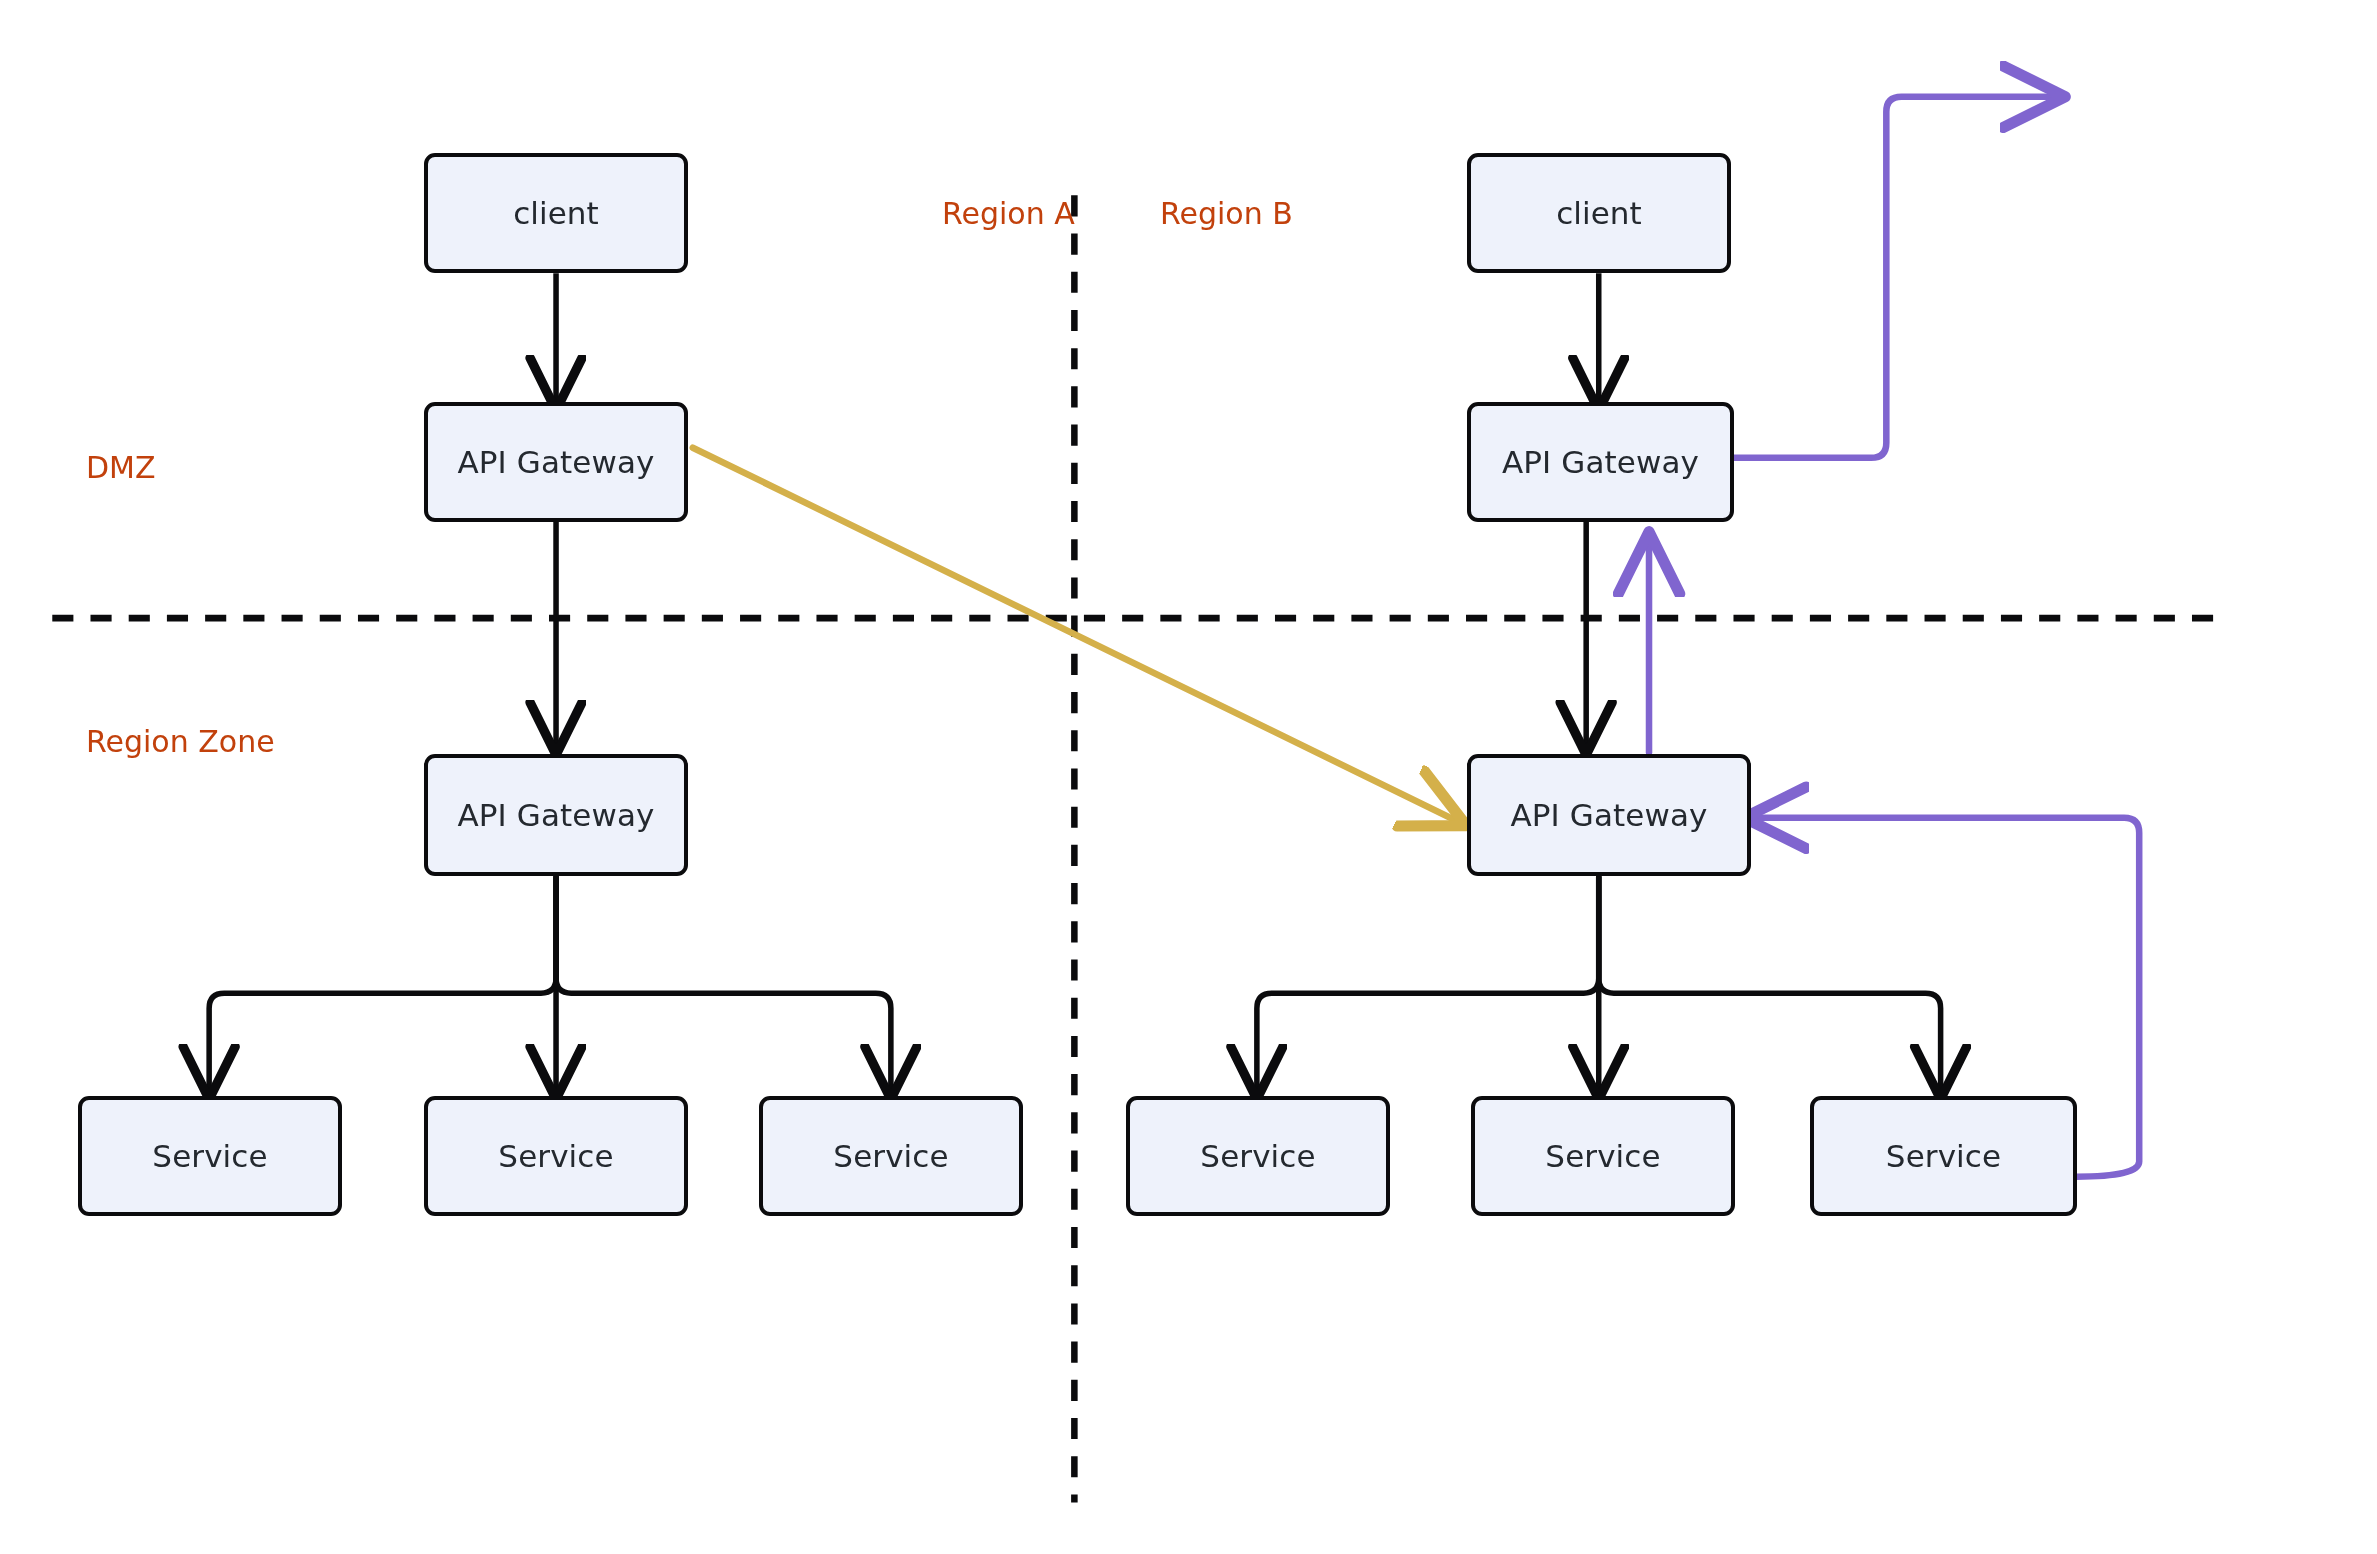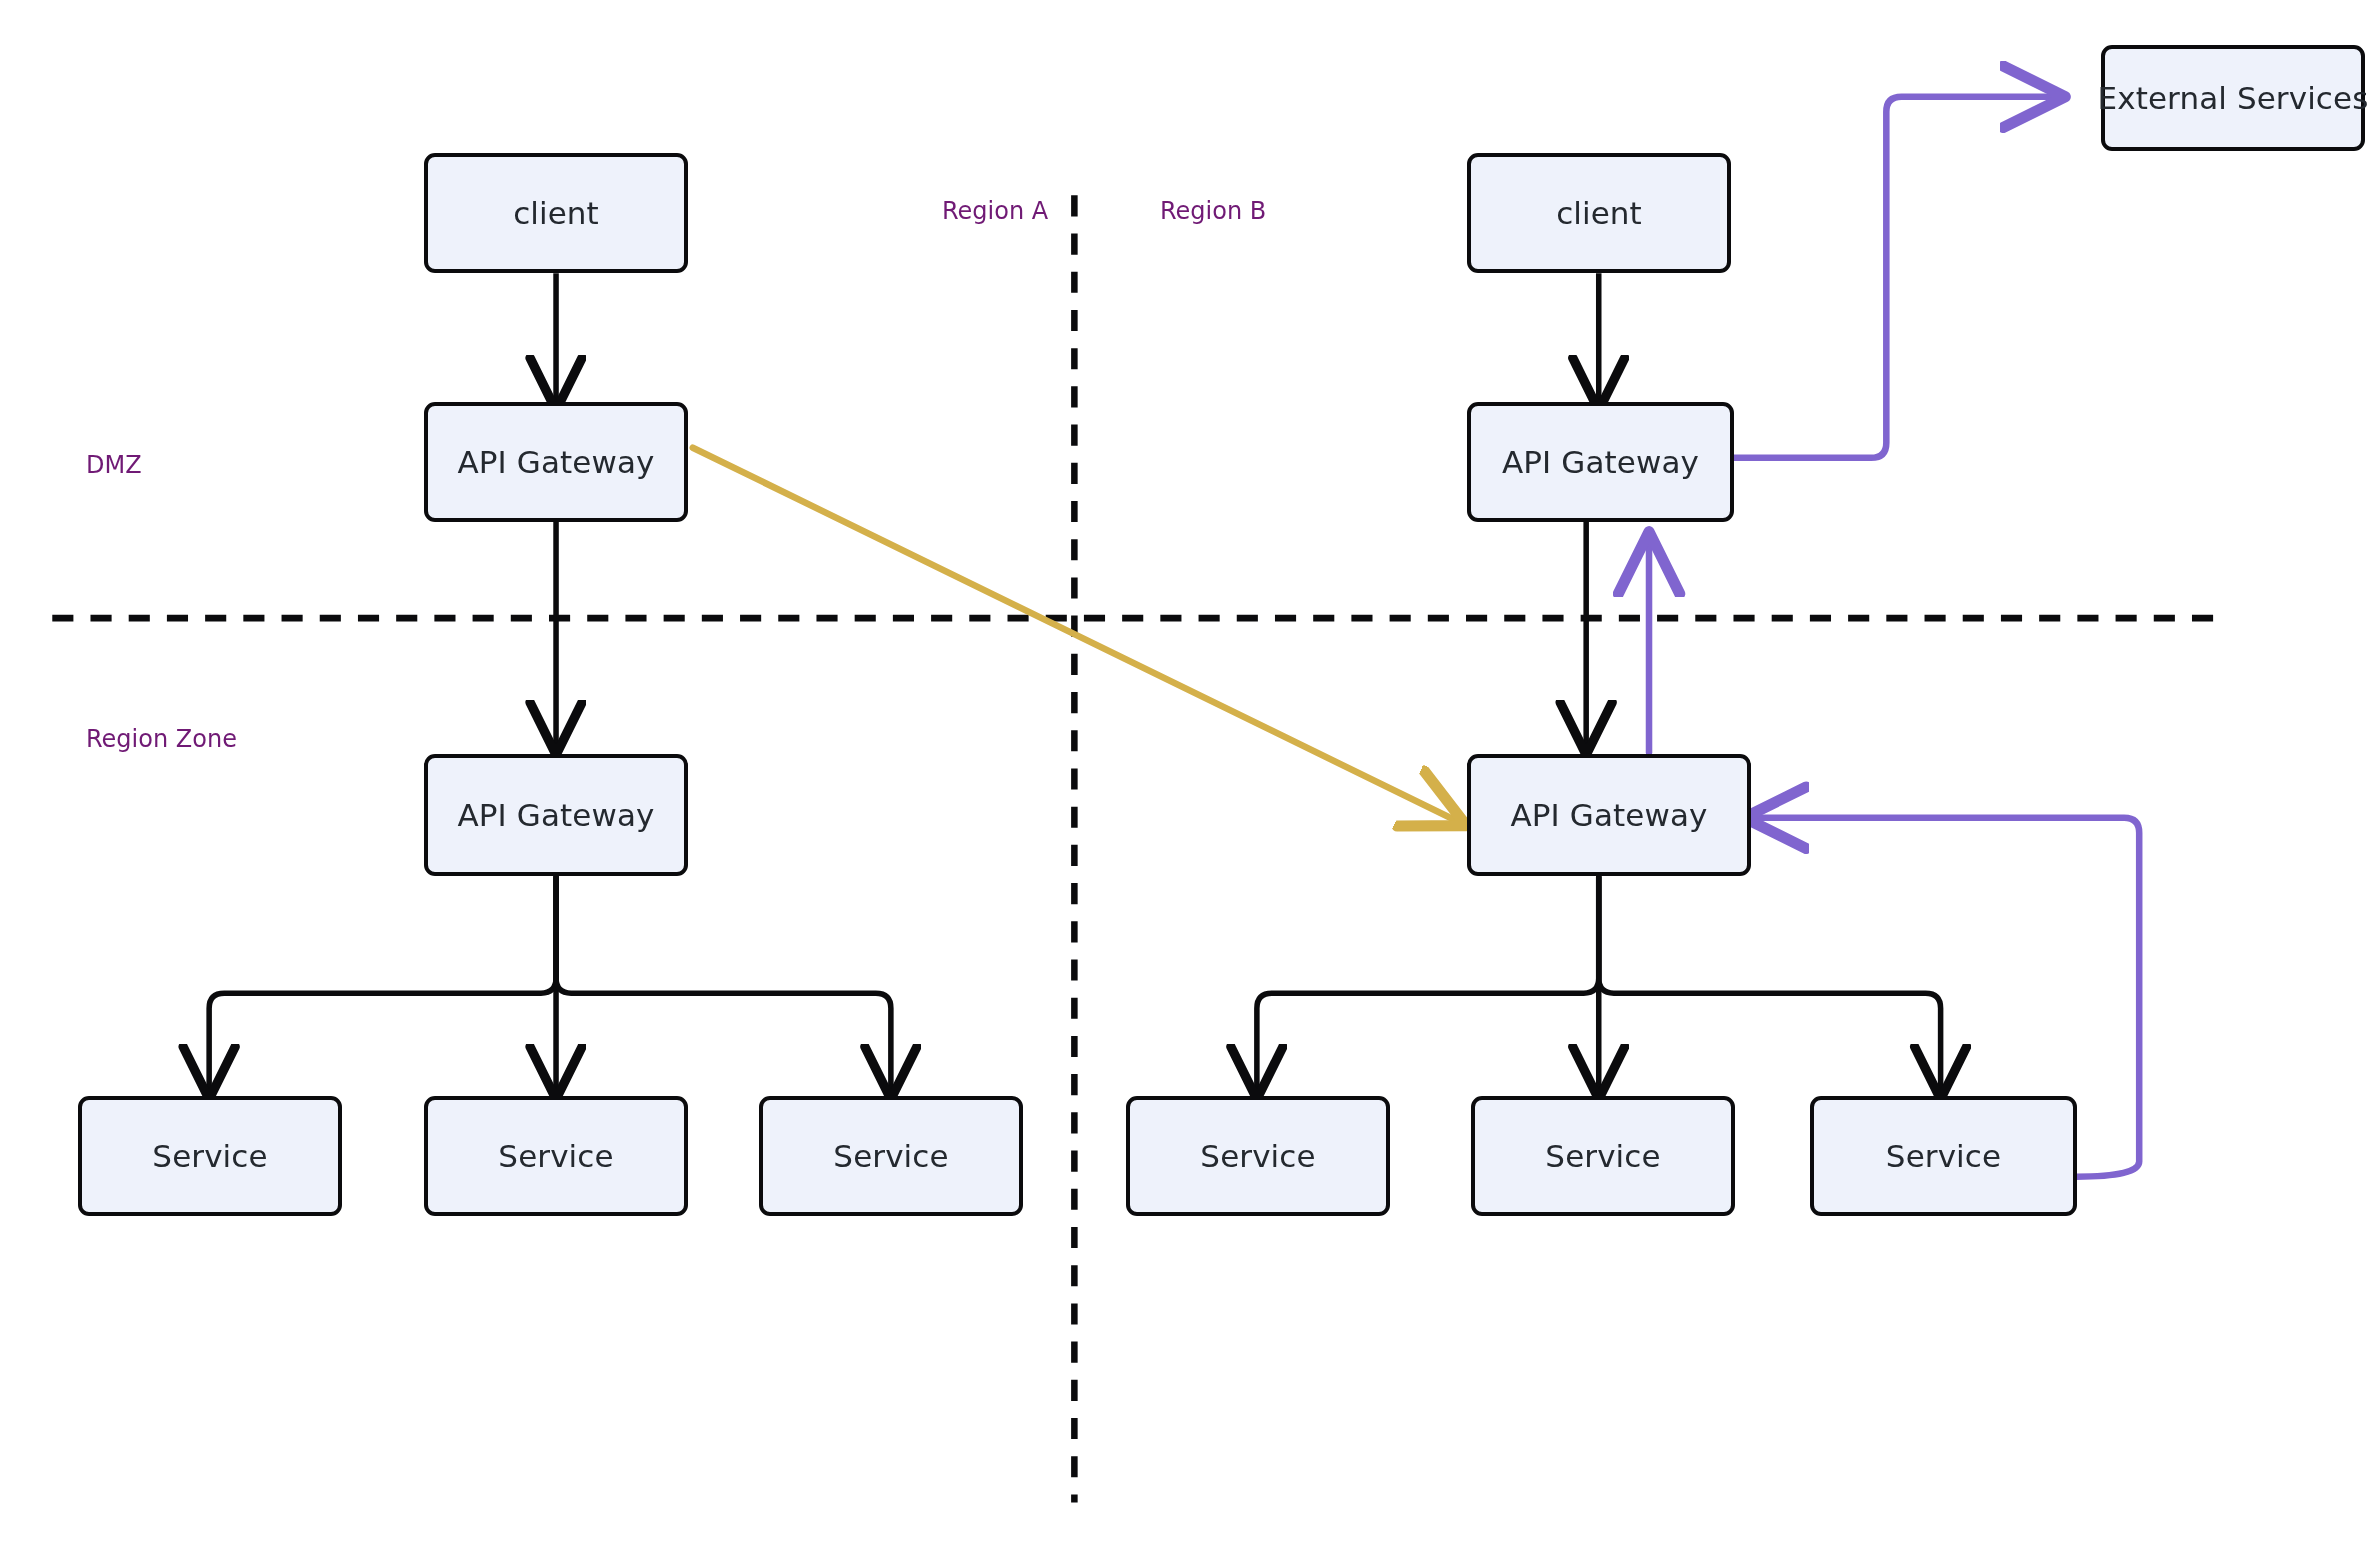--- a/index.html
+++ b/index.html
@@ -35,22 +35,22 @@
   }
   .node .node-label {
     font-size: 31px;
     color: #24292f;
     line-height: 1;
     letter-spacing: 0.1px;
     white-space: nowrap;
   }
   .zone-label, .region-label {
     position: absolute;
-    font-size: 24px;
-    color: #701a75;
+    font-size: 30px;
+    color: #c2410c;
     line-height: 1;
     white-space: nowrap;
   }
 </style>
 </head>
 <body>
 
 <div id="stage">
 
   <svg id="wires" viewBox="0 0 4728 3092" xmlns="http://www.w3.org/2000/svg">
@@ -148,18 +148,15 @@
   </div>
 
   <div class="node" style="left:1471px; top:1096px; width:264px; height:120px;">
     <span class="node-label">Service</span>
   </div>
 
   <div class="node" style="left:1810px; top:1096px; width:267px; height:120px;">
     <span class="node-label">Service</span>
   </div>
 
-  <div class="node" style="left:2101px; top:45px; width:264px; height:106px;">
-    <span class="node-label">External Services</span>
-  </div>
 
 </div>
 
 
 </body></html>

